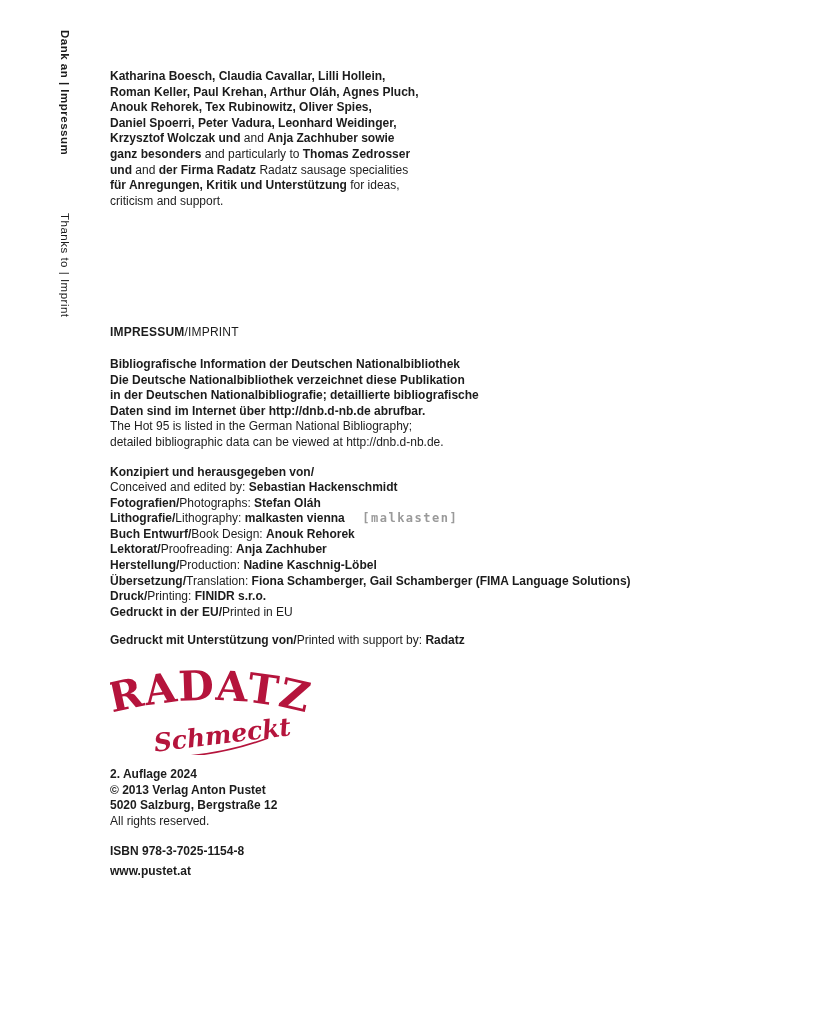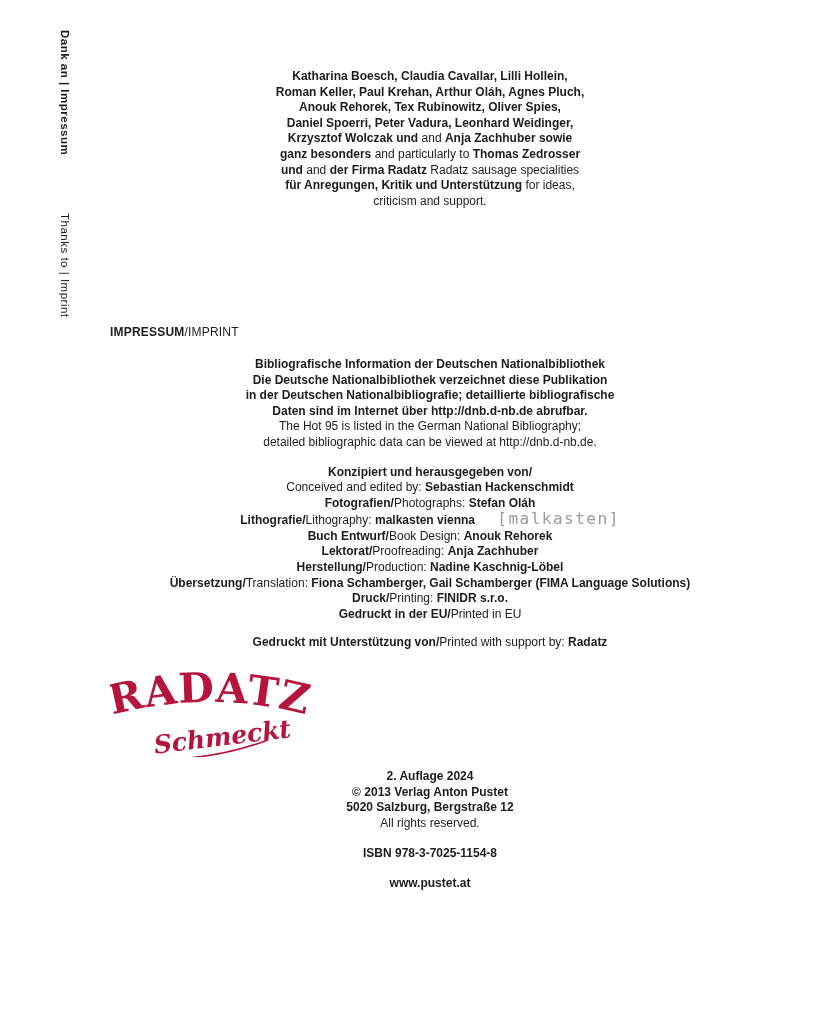--- a/index.html
+++ b/index.html
@@ -10,55 +10,55 @@
     overflow: hidden;
     font-family: "Liberation Sans", sans-serif;
     font-size: 12px;
     color: #1c1c1c;
     -webkit-font-smoothing: antialiased;
   }
   .b { font-weight: 700; }
   .mk {
     color: #9a9a9a;
     font-family: "DejaVu Sans Mono", monospace;
-    font-size: 16px;
+    font-size: 12px;
     letter-spacing: 1.5px;
-    font-weight: 400;
+    font-weight: 700;
   }
   
   .spine-label {
     position: absolute;
     writing-mode: vertical-rl;
     font-size: 11.5px;
     letter-spacing: 0.5px;
     white-space: pre;
   }
   #spine-primary { left: 59px; top: 30px; font-weight: 700; }
   #spine-secondary { left: 59px; top: 213px; font-weight: 400; }
 
   
   .content {
     position: absolute;
     left: 110px;
     top: 46px;
     width: 640px;
   }
-  .line { line-height: 15.6px; white-space: pre; text-align: center; }
+  .line { line-height: 15.6px; white-space: pre; }
   .heading { line-height: 15.6px; white-space: pre; letter-spacing: 0.2px; }
   .heading .b { letter-spacing: 0.2px; }
 
   .thanks-paragraph { margin-top: 23px; }
   .imprint-heading { margin-top: 116px; }
   .bibliography { margin-top: 16px; }
   .credits { margin-top: 14px; }
   .support-line { margin-top: 13px; }
   .logo-wrap { margin-top: 12px; height: 94px; }
   .edition { margin-top: 12px; }
   .isbn { margin-top: 15px; }
-  .website { margin-top: 14px; }
+  .website { margin-top: 4px; }
 
   .logo-text {
     font-family: "DejaVu Serif", serif;
     font-weight: 700;
     font-size: 41px;
     letter-spacing: 1px;
   }
   .logo-script {
     font-family: "DejaVu Serif", serif;
     font-style: italic;

